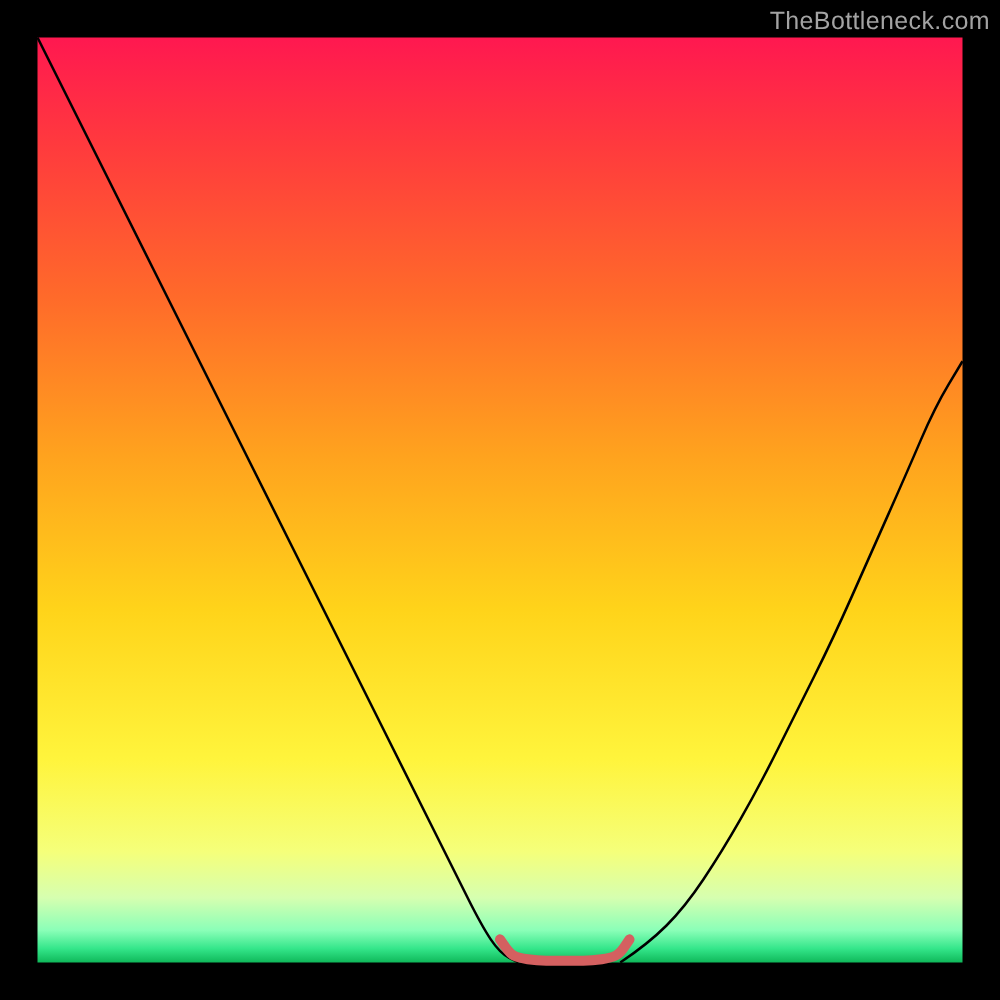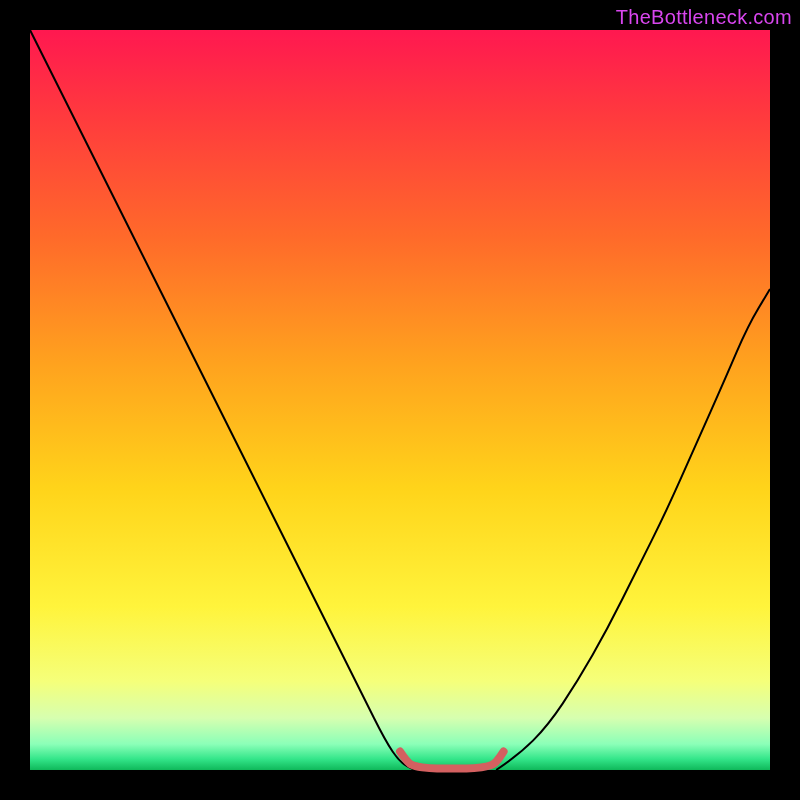--- a/index.html
+++ b/index.html
@@ -55,15 +55,15 @@
         </linearGradient>
     </defs>
 
     <rect id="plot-bg" fill="url(#bg-grad)" x="30" y="30" width="740" height="740"></rect>
 
     <path id="series-left" fill="none" d="M30.0 30.0 Q67.0 104.0 85.5 141.0 Q104.0 178.0 122.5 215.0 Q141.0 252.0 159.5 289.0 Q178.0 326.0 196.5 363.0 Q215.0 400.0 233.5 437.0 Q252.0 474.0 270.5 511.0 Q289.0 548.0 307.5 585.0 Q326.0 622.0 344.5 659.0 Q363.0 696.0 374.1 718.2 Q385.2 740.4 392.6 751.5 Q400.0 762.6 407.4 766.3 L414.8 770.0" stroke="#000000" stroke-width="2"></path>
     <path id="series-right" fill="none" d="M496.2 770.0 Q518.4 755.2 533.2 740.4 Q548.0 725.6 562.8 703.4 Q577.6 681.2 592.4 655.3 Q607.2 629.4 622.0 599.8 Q636.8 570.2 651.6 540.6 Q666.4 511.0 681.2 477.7 Q696.0 444.4 710.8 411.1 Q725.6 377.8 736.7 351.9 Q747.8 326.0 758.9 307.5 L770.0 289.0" stroke="#000000" stroke-width="2"></path>
     <path id="series-mark" fill="none" d="M400.0 751.5 Q407.4 762.6 411.1 764.5 Q414.8 766.3 422.2 767.4 Q429.6 768.5 437.0 768.5 Q444.4 768.5 451.8 768.5 Q459.2 768.5 466.6 768.5 Q474.0 768.5 481.4 767.4 Q488.8 766.3 492.5 764.5 Q496.2 762.6 499.9 757.0 L503.6 751.5" stroke="#d46060" stroke-width="8" stroke-linecap="round" stroke-linejoin="round"></path>
   </svg>
 
-  <div class="watermark" id="watermark" style="top: 6px; right: 8px; color: #d946ef;">TheBottleneck.com</div>
+  <div class="watermark" id="watermark" style="top: 6px; right: 8px; color: #a3a3a3;">TheBottleneck.com</div>
 
 </div>
 
 </body></html>

